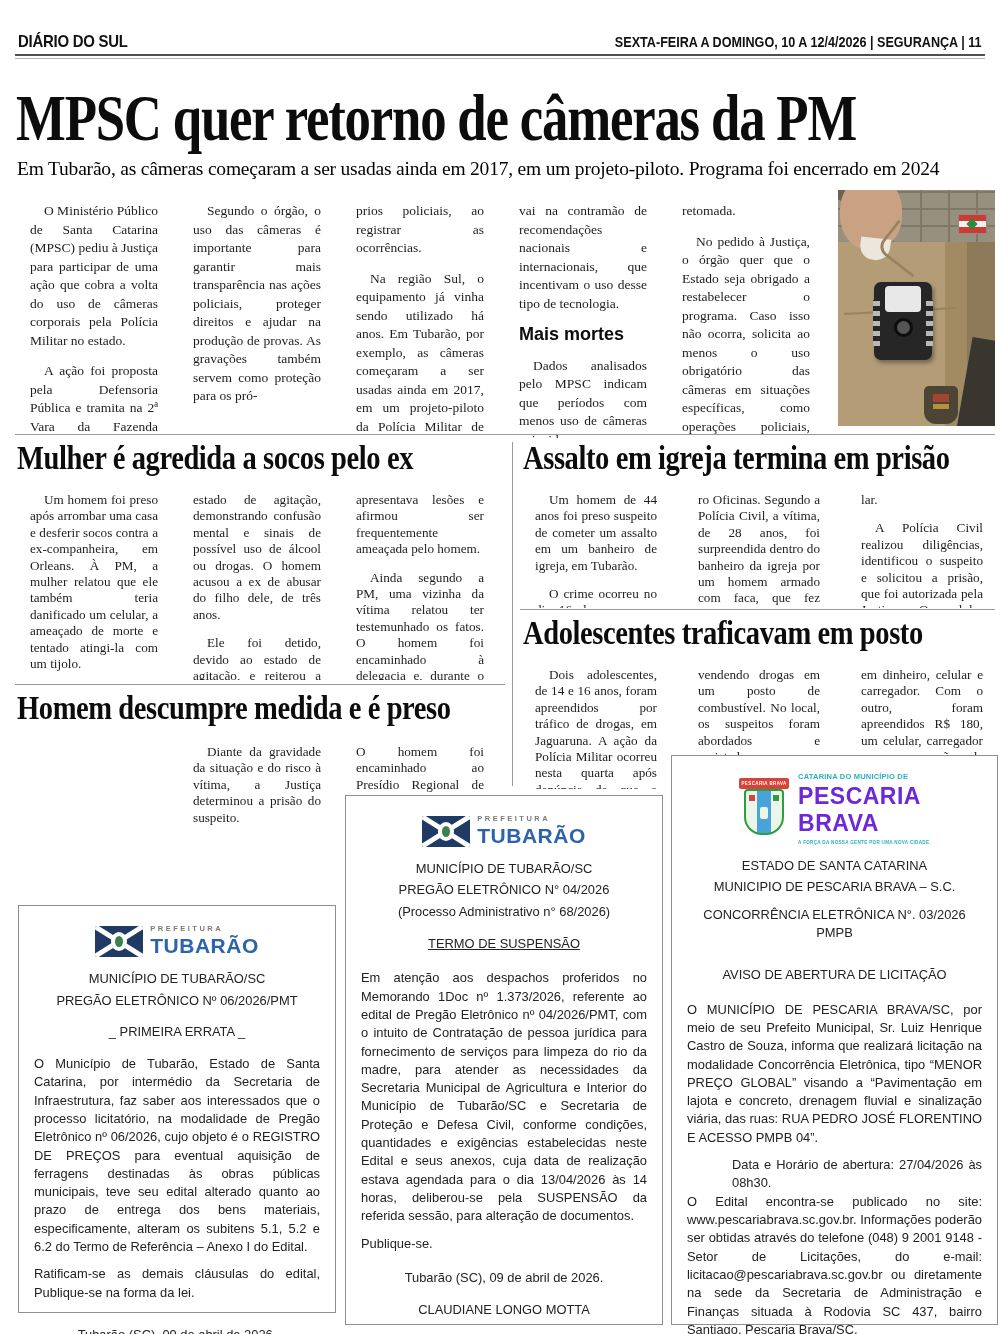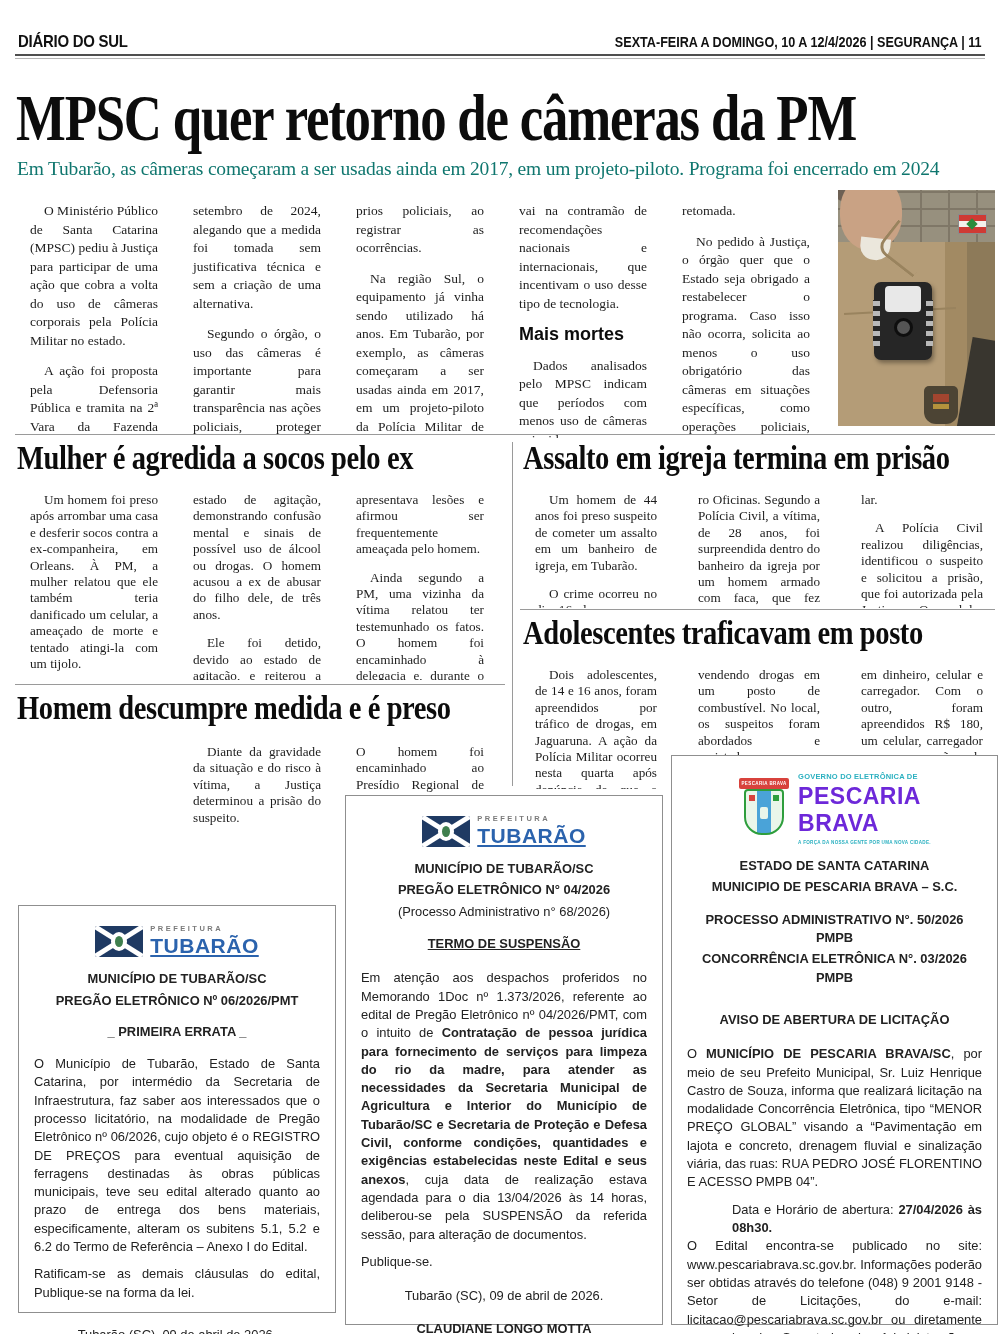--- a/index.html
+++ b/index.html
@@ -5,49 +5,49 @@
   html,body{margin:0;padding:0;background:#fff;}
   #page{position:relative;width:1000px;height:1334px;background:#fff;overflow:hidden;
         font-family:"Liberation Serif",serif;color:#1a1a1a;}
   .abs{position:absolute;}
   
   .brand{font:bold 17px "Liberation Sans",sans-serif;letter-spacing:-.3px;transform:scaleX(.88);transform-origin:0 50%;white-space:nowrap;color:#111;}
   .hdr-right{font:bold 15px "Liberation Sans",sans-serif;transform:scaleX(.84);transform-origin:100% 50%;white-space:nowrap;color:#111;}
   .hdr-rule{border-top:2.5px solid #4f4f4f;border-bottom:1.5px solid #b5b5b5;height:2px;}
   
   .h-lead{font:bold 66px/1.02 "Liberation Serif",serif;letter-spacing:-1.5px;transform:scaleX(.80);transform-origin:0 0;white-space:nowrap;color:#0c0c0c;}
-  .deck{font:400 19.5px/1.15 "Liberation Serif",serif;letter-spacing:-.2px;color:#0f766e;white-space:nowrap;}
+  .deck{font:400 19.5px/1.15 "Liberation Serif",serif;letter-spacing:-.2px;color:#000000;white-space:nowrap;}
   .h-sec{font:bold 34px/1 "Liberation Serif",serif;letter-spacing:-.5px;transform:scaleX(.84);transform-origin:0 0;white-space:nowrap;color:#0c0c0c;}
   
   .col{position:absolute;width:152px;overflow:hidden;text-align:justify;color:#1d1d1d;}
   .lead-col{font:400 13.5px/18.5px "Liberation Serif",serif;}
   .sec-col{font:400 13.2px/16.4px "Liberation Serif",serif;}
   .col p{margin:12px;text-indent:14px;hyphens:auto;}
   .col p.cont{text-indent:0;}
   .subhead{font:bold 18px/1.1 "Liberation Sans",sans-serif;margin:7px 0 4px;text-indent:0 !important;text-align:left;color:#0c0c0c;}
   .rule{background:#9a9a9a;height:1px;}
   .vrule{background:#9a9a9a;width:1px;}
   
   .box{position:absolute;border:1px solid #8f8f8f;background:#fff;padding:16px 15px;box-sizing:border-box;
        font:400 12.9px/1.42 "Liberation Sans",sans-serif;color:#222;}
   .box p{margin:0 0 9px;text-align:justify;}
   .box .c{text-align:center;}
-  .box .b{font-weight:bold;}
+  .box .b{font-weight:normal;}
   .box .u{text-decoration:underline;}
   
   .tub-logo{display:flex;align-items:center;justify-content:center;gap:7px;margin:2px 0 12px;}
   .tub-flag{position:relative;width:48px;height:31px;background:#1f3a63;overflow:hidden;border-radius:2px;flex:0 0 auto;}
   .tub-flag .x1,.tub-flag .x2{position:absolute;left:-10%;top:13px;width:120%;height:5px;background:#fff;}
   .tub-flag .x1{transform:rotate(32deg);}
   .tub-flag .x2{transform:rotate(-32deg);}
   .tub-flag .oval{position:absolute;left:16px;top:6px;width:16px;height:19px;background:#fff;border-radius:50%;}
   .tub-flag .oval i{position:absolute;left:4px;top:4px;width:8px;height:11px;background:#3f7f4e;border-radius:50%;}
   .tub-wordmark{display:flex;flex-direction:column;line-height:1;}
   .tub-pref{font:bold 7.5px "Liberation Sans",sans-serif;letter-spacing:2.5px;color:#7a7a7a;margin-bottom:1px;}
-  .tub-name{font:bold 21px "Liberation Sans",sans-serif;letter-spacing:.5px;color:#2b63ad;text-decoration:underline;}
+  .tub-name{font:bold 21px "Liberation Sans",sans-serif;letter-spacing:.5px;color:#2b63ad;}
   
   .pb-logo{display:flex;align-items:center;justify-content:center;gap:8px;margin:0 0 12px;}
   .pb-crest{position:relative;width:52px;height:62px;flex:0 0 auto;}
   .pb-banner{position:absolute;top:0;left:1px;width:50px;height:11px;background:#d8423c;border-radius:2px;
              font:bold 4.5px/11px "Liberation Sans",sans-serif;color:#fff;text-align:center;letter-spacing:.4px;}
   .pb-shield{position:absolute;top:11px;left:6px;width:40px;height:46px;border:2px solid #2e9e3c;border-radius:4px 4px 18px 18px;
              background:linear-gradient(90deg,#eaf6ea 0 11px,#4aa3d8 11px 25px,#eaf6ea 25px);box-sizing:border-box;}
   .pb-shield i{position:absolute;width:6px;height:6px;background:#d8423c;}
   .pb-shield i.a{left:3px;top:4px;} .pb-shield i.b{right:3px;top:4px;background:#2e9e3c;}
   .pb-shield i.d{left:14px;top:16px;width:8px;height:12px;background:#eaf6ea;border-radius:2px;}
@@ -95,21 +95,20 @@
   <div class="abs hdr-rule" style="left:15px;top:54px;width:970px;"></div>
 
   <div class="abs h-lead" style="left:16px;top:84px;">MPSC quer retorno de câmeras da PM</div>
   <div class="abs deck" style="left:17px;top:158px;">Em Tubarão, as câmeras começaram a ser usadas ainda em 2017, em um projeto-piloto. Programa foi encerrado em 2024</div>
 
   <div class="col lead-col" style="left:18px;top:190px;height:248px;">
     <p>O Ministério Público de Santa Catarina (MPSC) pediu à Justiça para participar de uma ação que cobra a volta do uso de câmeras corporais pela Polícia Militar no estado.</p>
     <p>A ação foi proposta pela Defensoria Pública e tramita na 2ª Vara da Fazenda Pública, na Capital. O MPSC questiona a decisão da PM de encerrar o programa em</p>
   </div>
   <div class="col lead-col" style="left:181px;top:190px;height:248px;">
-    <p class="cont">setembro de 2024, alegando que a medida foi tomada sem justificativa técnica e sem a criação de uma alternativa.</p>
     <p>Segundo o órgão, o uso das câmeras é importante para garantir mais transparência nas ações policiais, proteger direitos e ajudar na produção de provas. As gravações também servem como proteção para os pró-</p>
   </div>
   <div class="col lead-col" style="left:344px;top:190px;height:248px;">
     <p class="cont">prios policiais, ao registrar as ocorrências.</p>
     <p>Na região Sul, o equipamento já vinha sendo utilizado há anos. Em Tubarão, por exemplo, as câmeras começaram a ser usadas ainda em 2017, em um projeto-piloto da Polícia Militar de Santa Catarina (PMSC).</p>
     <p>O Ministério Público ainda destaca que a suspensão do programa</p>
   </div>
   <div class="col lead-col" style="left:507px;top:190px;height:248px;">
     <p class="cont">vai na contramão de recomendações nacionais e internacionais, que incentivam o uso desse tipo de tecnologia.</p>
     <p class="subhead">Mais mortes</p>
@@ -248,29 +247,28 @@
     <div class="pb-logo">
       <div class="pb-crest">
         <div class="pb-banner">PESCARIA BRAVA</div>
         <div class="pb-shield">
           <i class="a"></i>
           <i class="b"></i>
           <i class="d"></i>
         </div>
       </div>
       <div class="pb-text">
-        <span class="pb-gov">GOVERNO DO ELETRÔNICA DE</span>
+        <span class="pb-gov">CATARINA DO MUNICÍPIO DE</span>
         <span class="pb-name">PESCARIA</span>
         <span class="pb-name">BRAVA</span>
         <span class="pb-tag">A FORÇA DA NOSSA GENTE POR UMA NOVA CIDADE.</span>
       </div>
     </div>
     <p class="c b" style="margin-bottom:3px;">ESTADO DE SANTA CATARINA</p>
     <p class="c b">MUNICIPIO DE PESCARIA BRAVA – S.C.</p>
-    <p class="c b" style="margin:14px 0 3px;">PROCESSO ADMINISTRATIVO N°. 50/2026 PMPB</p>
     <p class="c b">CONCORRÊNCIA ELETRÔNICA N°. 03/2026 PMPB</p>
     <p class="c b" style="margin:24px 0 16px;">AVISO DE ABERTURA DE LICITAÇÃO</p>
     <p><span>O </span><span class="b">MUNICÍPIO DE PESCARIA BRAVA/SC</span><span>, por meio de seu Prefeito Municipal, Sr. Luiz Henrique Castro de Souza, informa que realizará licitação na modalidade Concorrência Eletrônica, tipo “MENOR PREÇO GLOBAL” visando a “Pavimentação em lajota e concreto, drenagem fluvial e sinalização viária, das ruas: RUA PEDRO JOSÉ FLORENTINO E ACESSO PMPB 04”.</span></p>
     <p style="margin-bottom:0;margin-left:45px;"><span>Data e Horário de abertura: </span><span class="b">27/04/2026 às 08h30.</span></p>
     <p>O Edital encontra-se publicado no site: www.pescariabrava.sc.gov.br. Informações poderão ser obtidas através do telefone (048) 9 2001 9148 - Setor de Licitações, do e-mail: licitacao@pescariabrava.sc.gov.br ou diretamente na sede da Secretaria de Administração e Finanças situada à Rodovia SC 437, bairro Santiago, Pescaria Brava/SC.</p>
 
   </div>
 
 </div>
 

